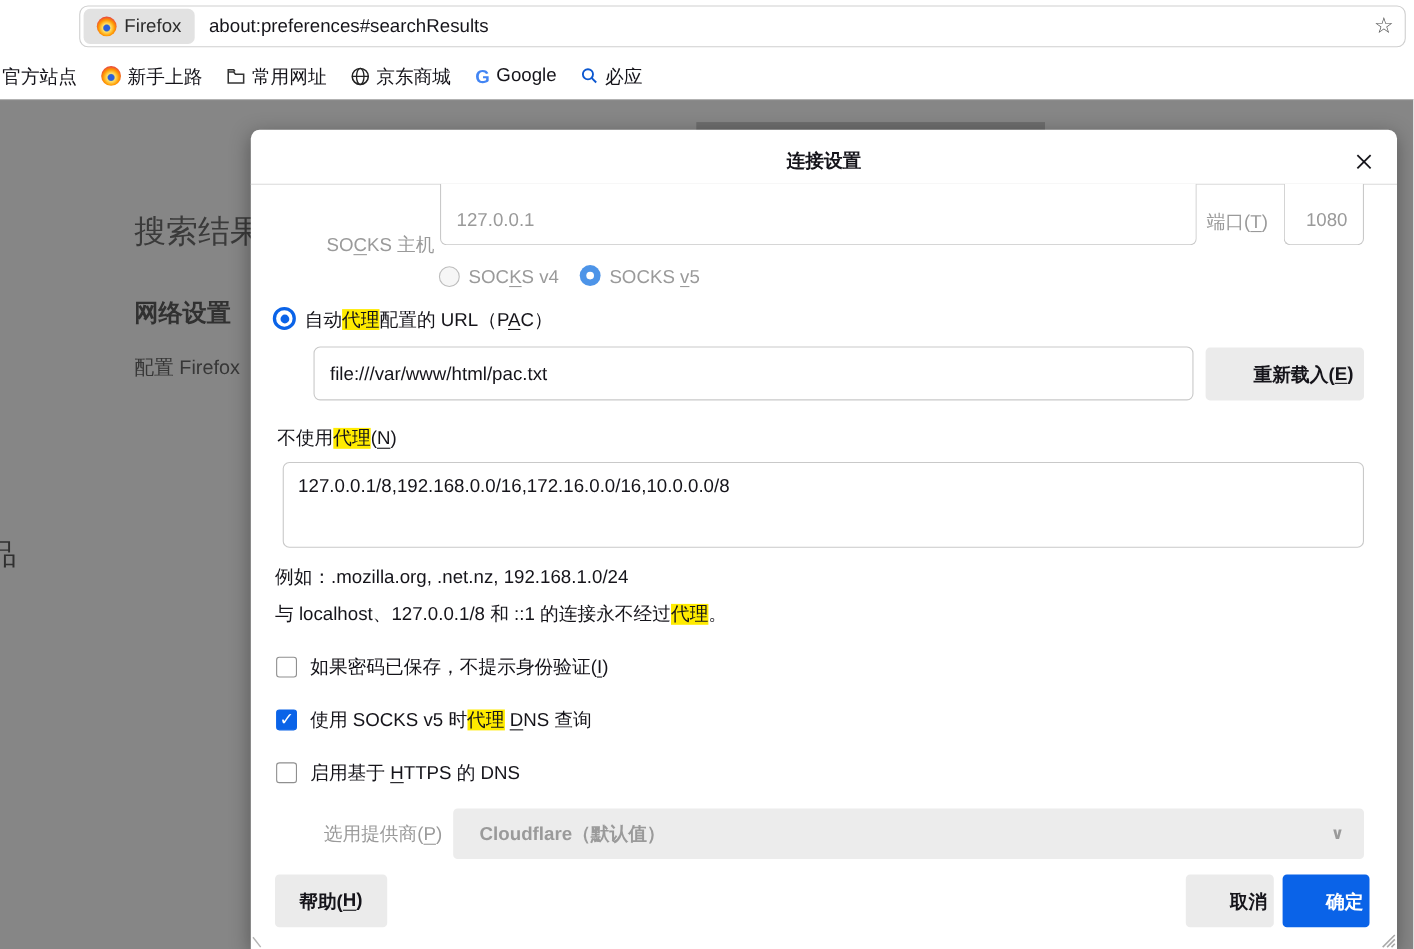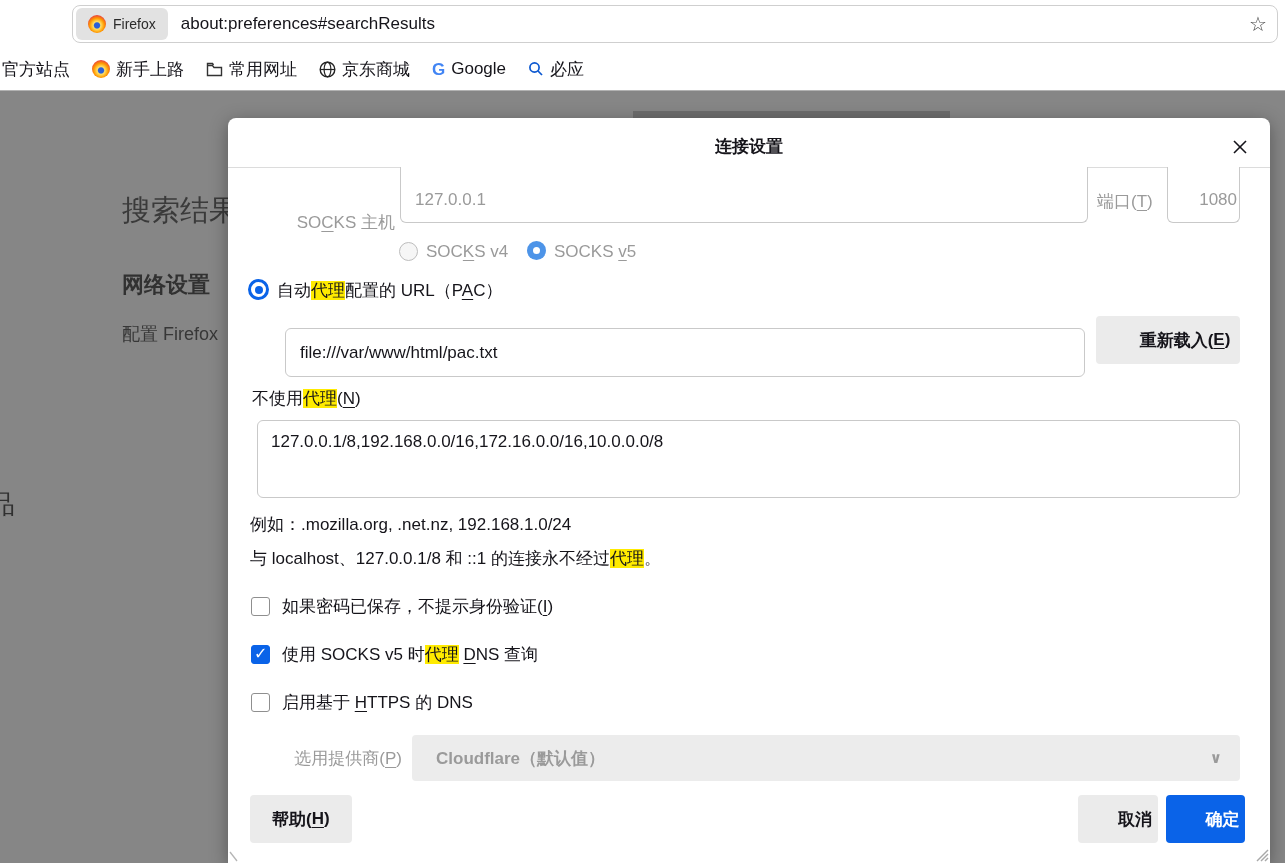--- a/index.html
+++ b/index.html
@@ -10,21 +10,21 @@
   html,body{width:1285px;height:863px;overflow:hidden;background:#fff;}
   body{position:relative;color:var(--txt);}
   .u{text-decoration:underline;text-underline-offset:3px;}
   .hl{background:var(--hl);}
 
   
   .topbar{position:absolute;left:0;top:0;width:1285px;height:48px;background:#fff;}
   .urlbar{position:absolute;left:72px;right:7px;top:5px;height:38px;border:1px solid #cfcfcf;
           border-radius:8px;display:flex;align-items:center;background:#fff;}
   .chip{display:flex;align-items:center;gap:7px;height:32px;margin-left:3px;padding:0 12px;
-        background:#e2e2e2;border-radius:6px;font-size:14px;color:#2b2b2b;}
+        background:#e2e2e2;border-radius:6px;font-size:17px;color:#2b2b2b;}
   .fficon{width:18px;height:18px;border-radius:50%;display:inline-block;
         background:radial-gradient(circle at 50% 58%,#2b5fd9 0 19%,#ffe066 27%,#ff9a00 52%,#e22850 82%,#a0106e 100%);}
   .urltext{margin-left:13px;font-size:17px;color:var(--txt);}
   .star{margin-left:auto;margin-right:10px;font-size:20px;color:#4a4a4a;line-height:1;}
 
   .bookmarks{position:absolute;left:0;top:48px;width:1285px;height:42px;background:#fff;
              display:flex;align-items:center;gap:22px;padding-left:2px;font-size:17px;}
   .bm{display:flex;align-items:center;gap:6px;cursor:default;}
   .bm svg{display:block;}
   .gicon{font-size:17px;font-weight:bold;color:#4285F4;line-height:1;}
@@ -50,31 +50,31 @@
   .fld{border:1px solid var(--border);border-radius:6px;font-size:17px;background:#fff;color:var(--txt);}
   .fld::placeholder{color:var(--dis);opacity:1;}
   .clipped{border-top:none;border-radius:0 0 6px 6px;}
 
   .lbl{position:absolute;font-size:17px;line-height:25px;white-space:nowrap;}
   .dislbl{color:var(--dis);}
 
   .socks-label{left:40px;top:71px;width:127px;text-align:right;margin-top:21px;}
   .host-input{position:absolute;left:172px;top:49px;width:688px;height:56px;padding:18px 14px 8px;}
   .port-label{left:869px;top:71px;}
-  .port-input{position:absolute;left:939px;top:49px;width:73px;height:56px;padding:18px 2px 8px;
+  .port-input{position:absolute;left:939px;top:49px;width:73px;height:56px;padding:18px 14px 8px;
               text-align:right;color:var(--dis);}
 
   .radio{position:absolute;border-radius:50%;}
   .r-dis{width:19px;height:19px;border:1px solid #bdbdbd;background:#f6f6f6;}
   .r-dis-sel{width:19px;height:19px;background:#4d94e8;}
   .r-dis-sel::after{content:"";position:absolute;left:6px;top:6px;width:7px;height:7px;border-radius:50%;background:#fff;}
   .r-sel{width:21px;height:21px;border:3px solid var(--accent);background:#fff;}
   .r-sel::after{content:"";position:absolute;left:3.5px;top:3.5px;width:8px;height:8px;border-radius:50%;background:var(--accent);}
 
-  .pac-input{position:absolute;left:57px;top:197px;width:800px;height:49px;padding:0 14px;margin-top:13px;}
+  .pac-input{position:absolute;left:57px;top:197px;width:800px;height:49px;padding:0 14px;}
   .btn{position:absolute;display:flex;align-items:center;justify-content:center;
        background:var(--btn-gray);border:none;border-radius:4px;font-size:17px;font-weight:600;
        color:var(--txt);cursor:default;white-space:nowrap;padding-left:34px;}
   .reload-btn{left:868px;top:198px;width:144px;height:48px;}
 
   .noproxy-ta{position:absolute;left:29px;top:302px;width:983px;height:78px;padding:10px 13px;
               resize:none;overflow:hidden;line-height:1.35;}
 
   .cbrow-box{position:absolute;left:23px;width:19px;height:19px;border:1px solid #8f8f8f;
              border-radius:3px;background:#fff;}

